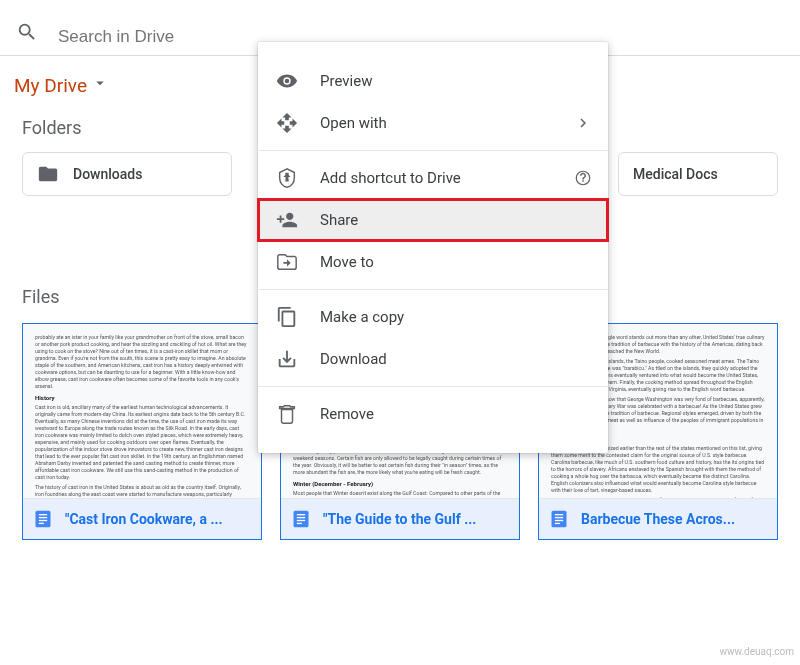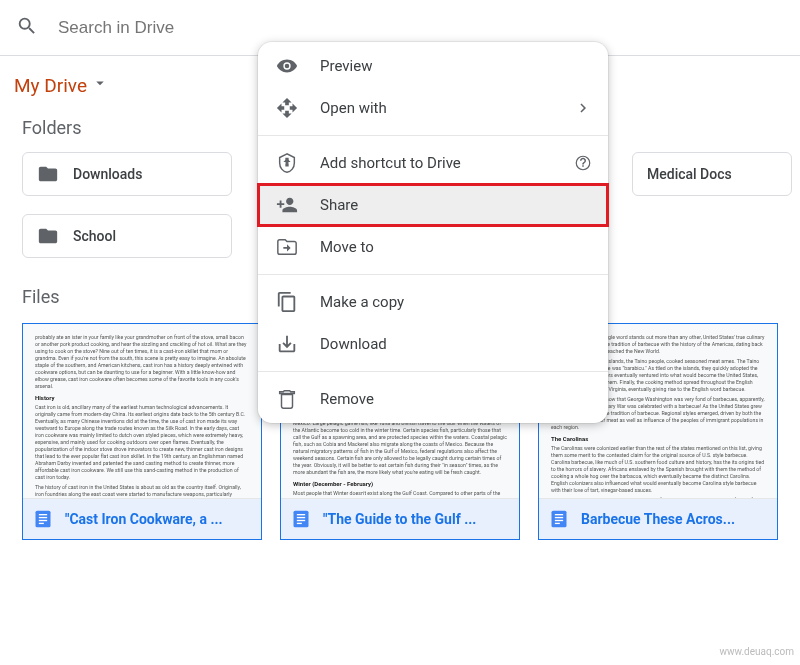--- a/index.html
+++ b/index.html
@@ -7,21 +7,21 @@
     font-family: 'Segoe UI', Roboto, Arial, sans-serif;
     background: #fff;
     width: 800px;
     height: 665px;
     overflow: hidden;
     color: #3c4043;
     position: relative;
   }
   .search-bar {
     display: flex;
-    align-items: center;
+    align-items: flex-end;
     padding: 8px 16px;
     border-bottom: 1px solid #dadce0;
     height: 56px;
   }
   .search-bar .sicon { fill: #5f6368; width: 22px; height: 22px; }
   .search-bar input {
     border: none; outline: none;
     font-size: 17px; margin-left: 20px;
     color: #5f6368; width: 300px;
     background: transparent;
@@ -31,21 +31,22 @@
     padding: 18px 22px 10px 14px;
     font-size: 19px; color: #c2410c;
   }
   .crumbs svg { fill: #5f6368; width: 18px; height: 18px; margin-left: 4px; }
   .section-label {
     font-size: 18px; color: #5f6368;
     padding: 10px 22px 10px 22px;
   }
   .folders-row {
     display: flex; gap: 16px;
-    padding: 4px 8px 18px 22px;
+    padding: 4px 22px 18px 22px;
+    justify-content: center;
   }
   .folder-chip {
     border: 1px solid #dadce0;
     border-radius: 6px;
     display: flex; align-items: center;
     padding: 10px 14px;
     min-width: 210px;
     background: #fff;
     font-size: 14px; color: #3c4043;
     font-weight: 500;
@@ -88,22 +89,22 @@
     color: #1a73e8;
     white-space: nowrap; overflow: hidden; text-overflow: ellipsis;
   }
   
   .ctx {
     position: absolute;
     left: 258px; top: 42px;
     width: 350px;
     background: #fff;
     box-shadow: 0 2px 10px rgba(0,0,0,0.25), 0 0 0 1px rgba(0,0,0,0.05);
-    border-radius: 14px;
-    padding: 3px 0;
+    border-radius: 2px;
+    padding: 18px 0;
     z-index: 50;
   }
   .ctx .item {
     display: flex; align-items: center;
     padding: 10px 18px;
     font-size: 15px; color: #3c4043;
     position: relative;
   }
   .ctx .item.share { background: #eeeeee; outline: 3px solid #e01b24; outline-offset: -2px; }
   .ctx .item svg.lead { width: 22px; height: 22px; fill: #5f6368; margin-right: 22px; flex-shrink:0; }

